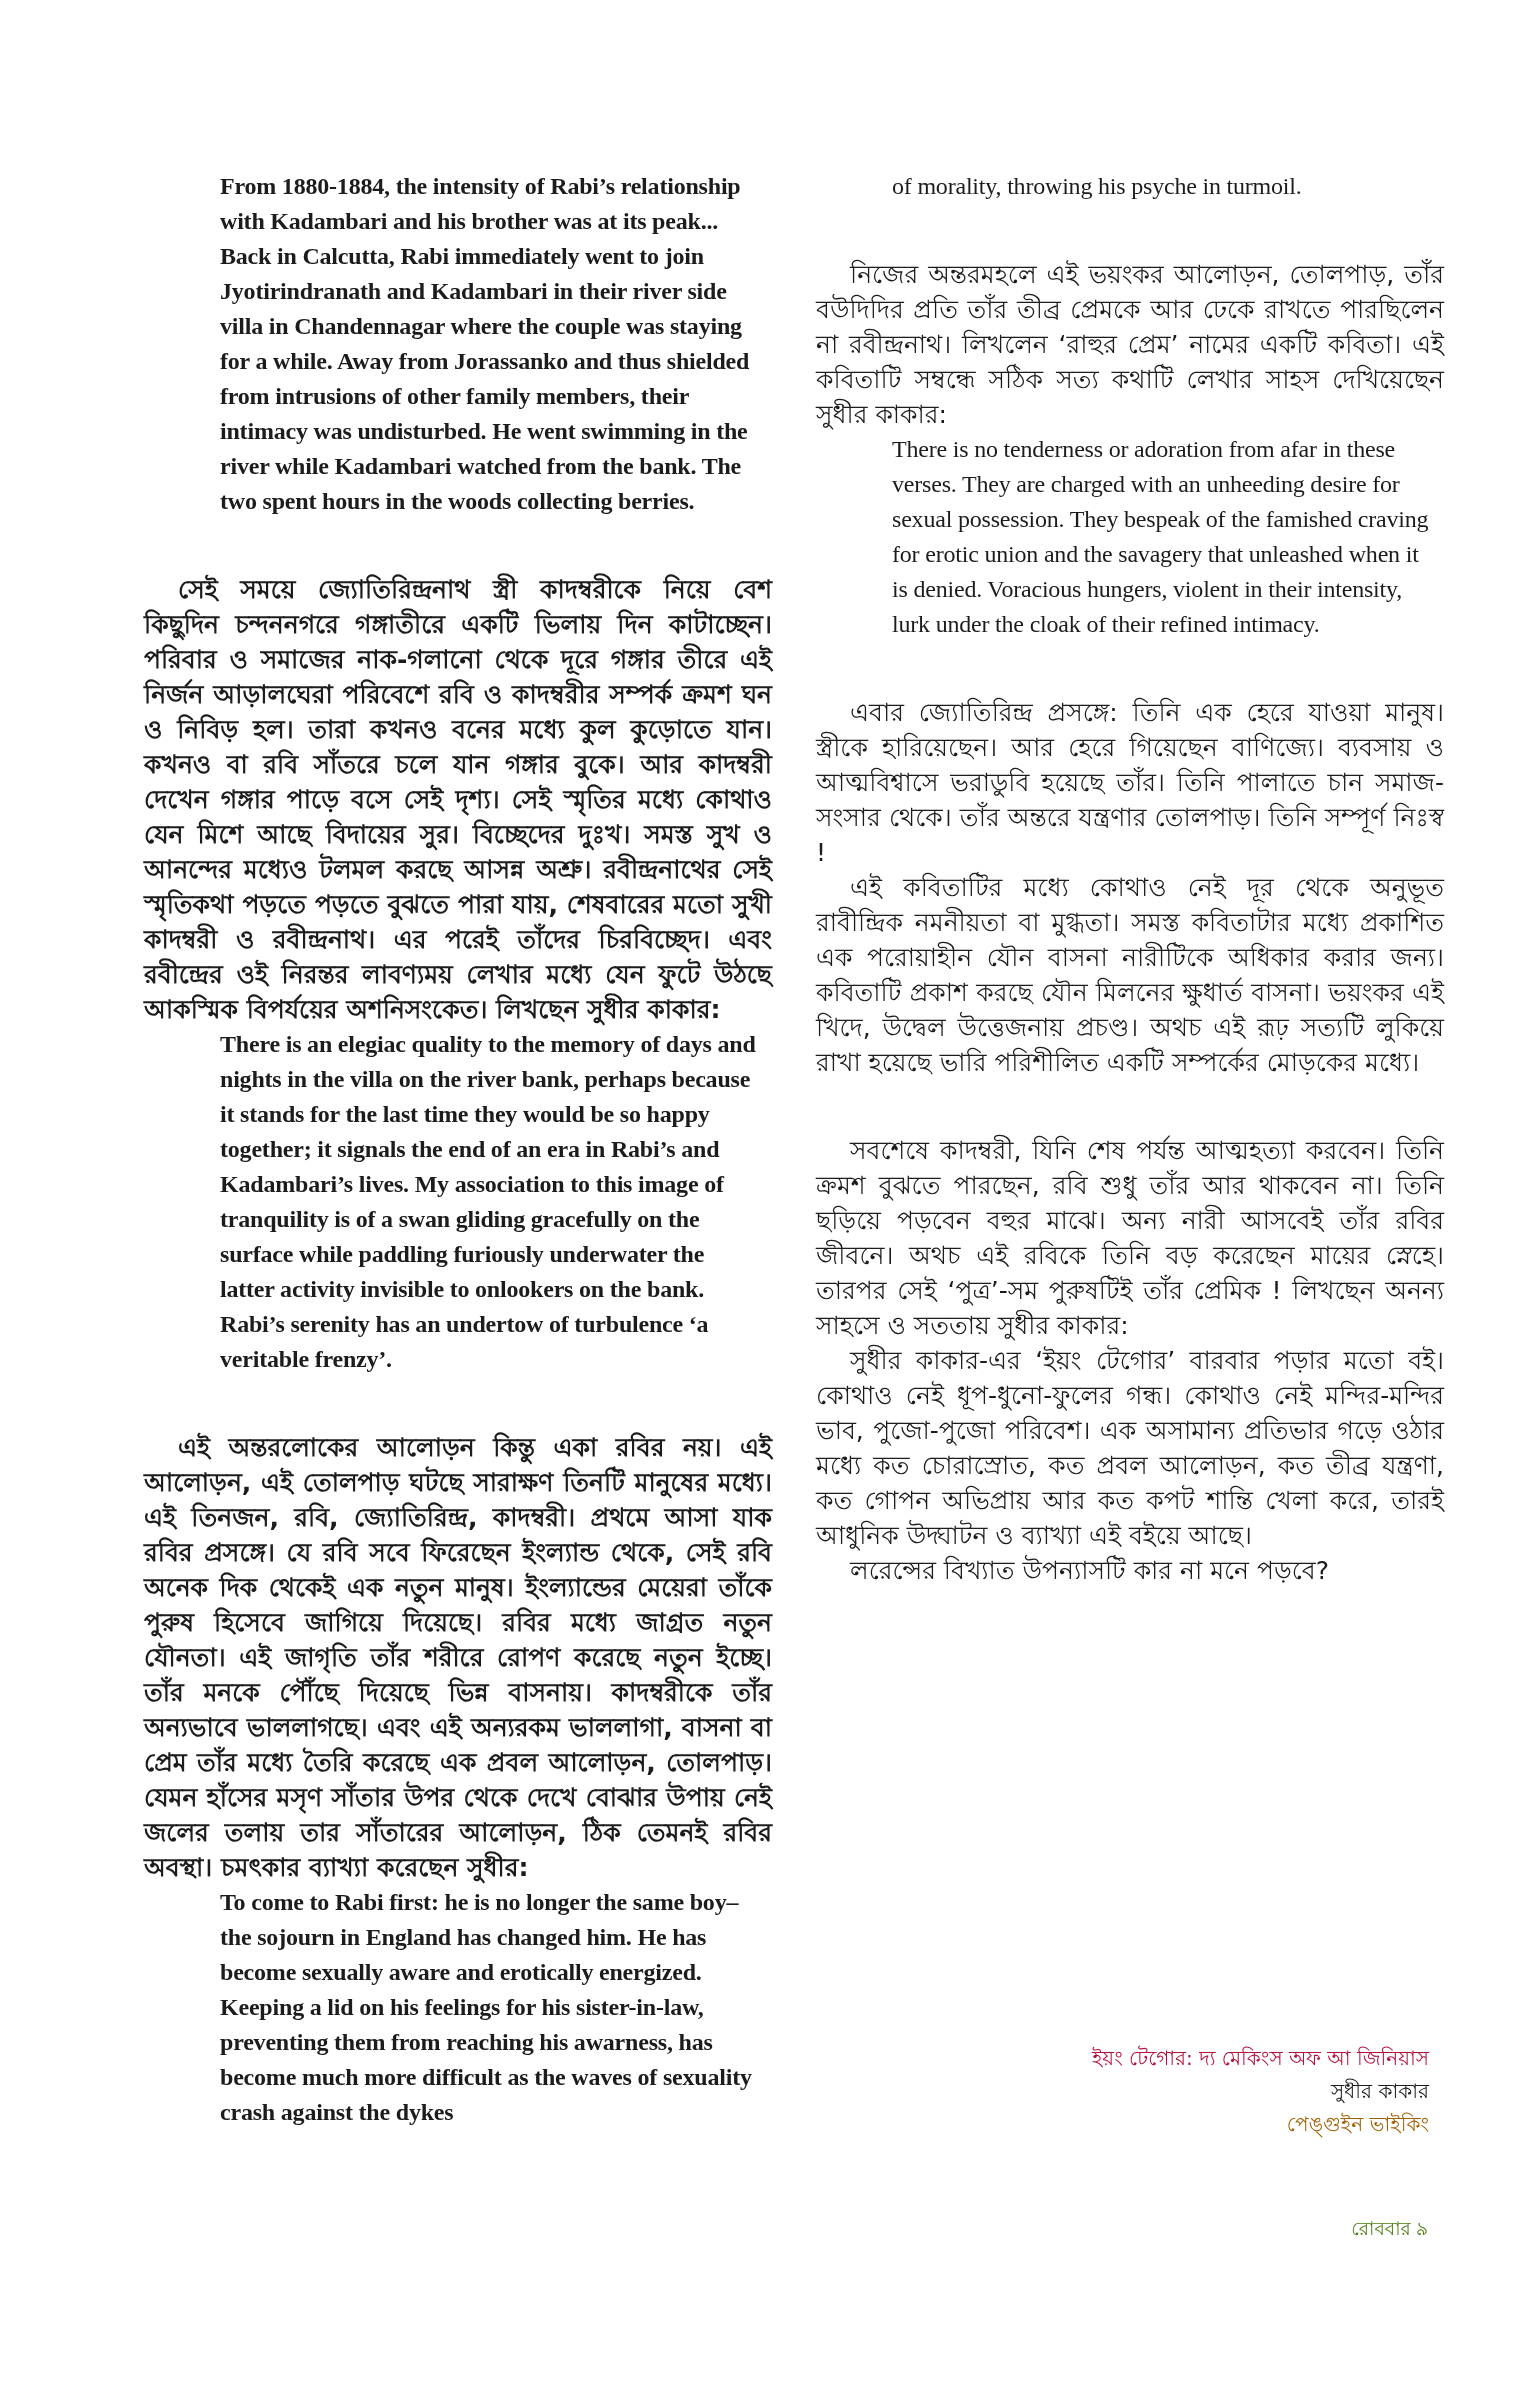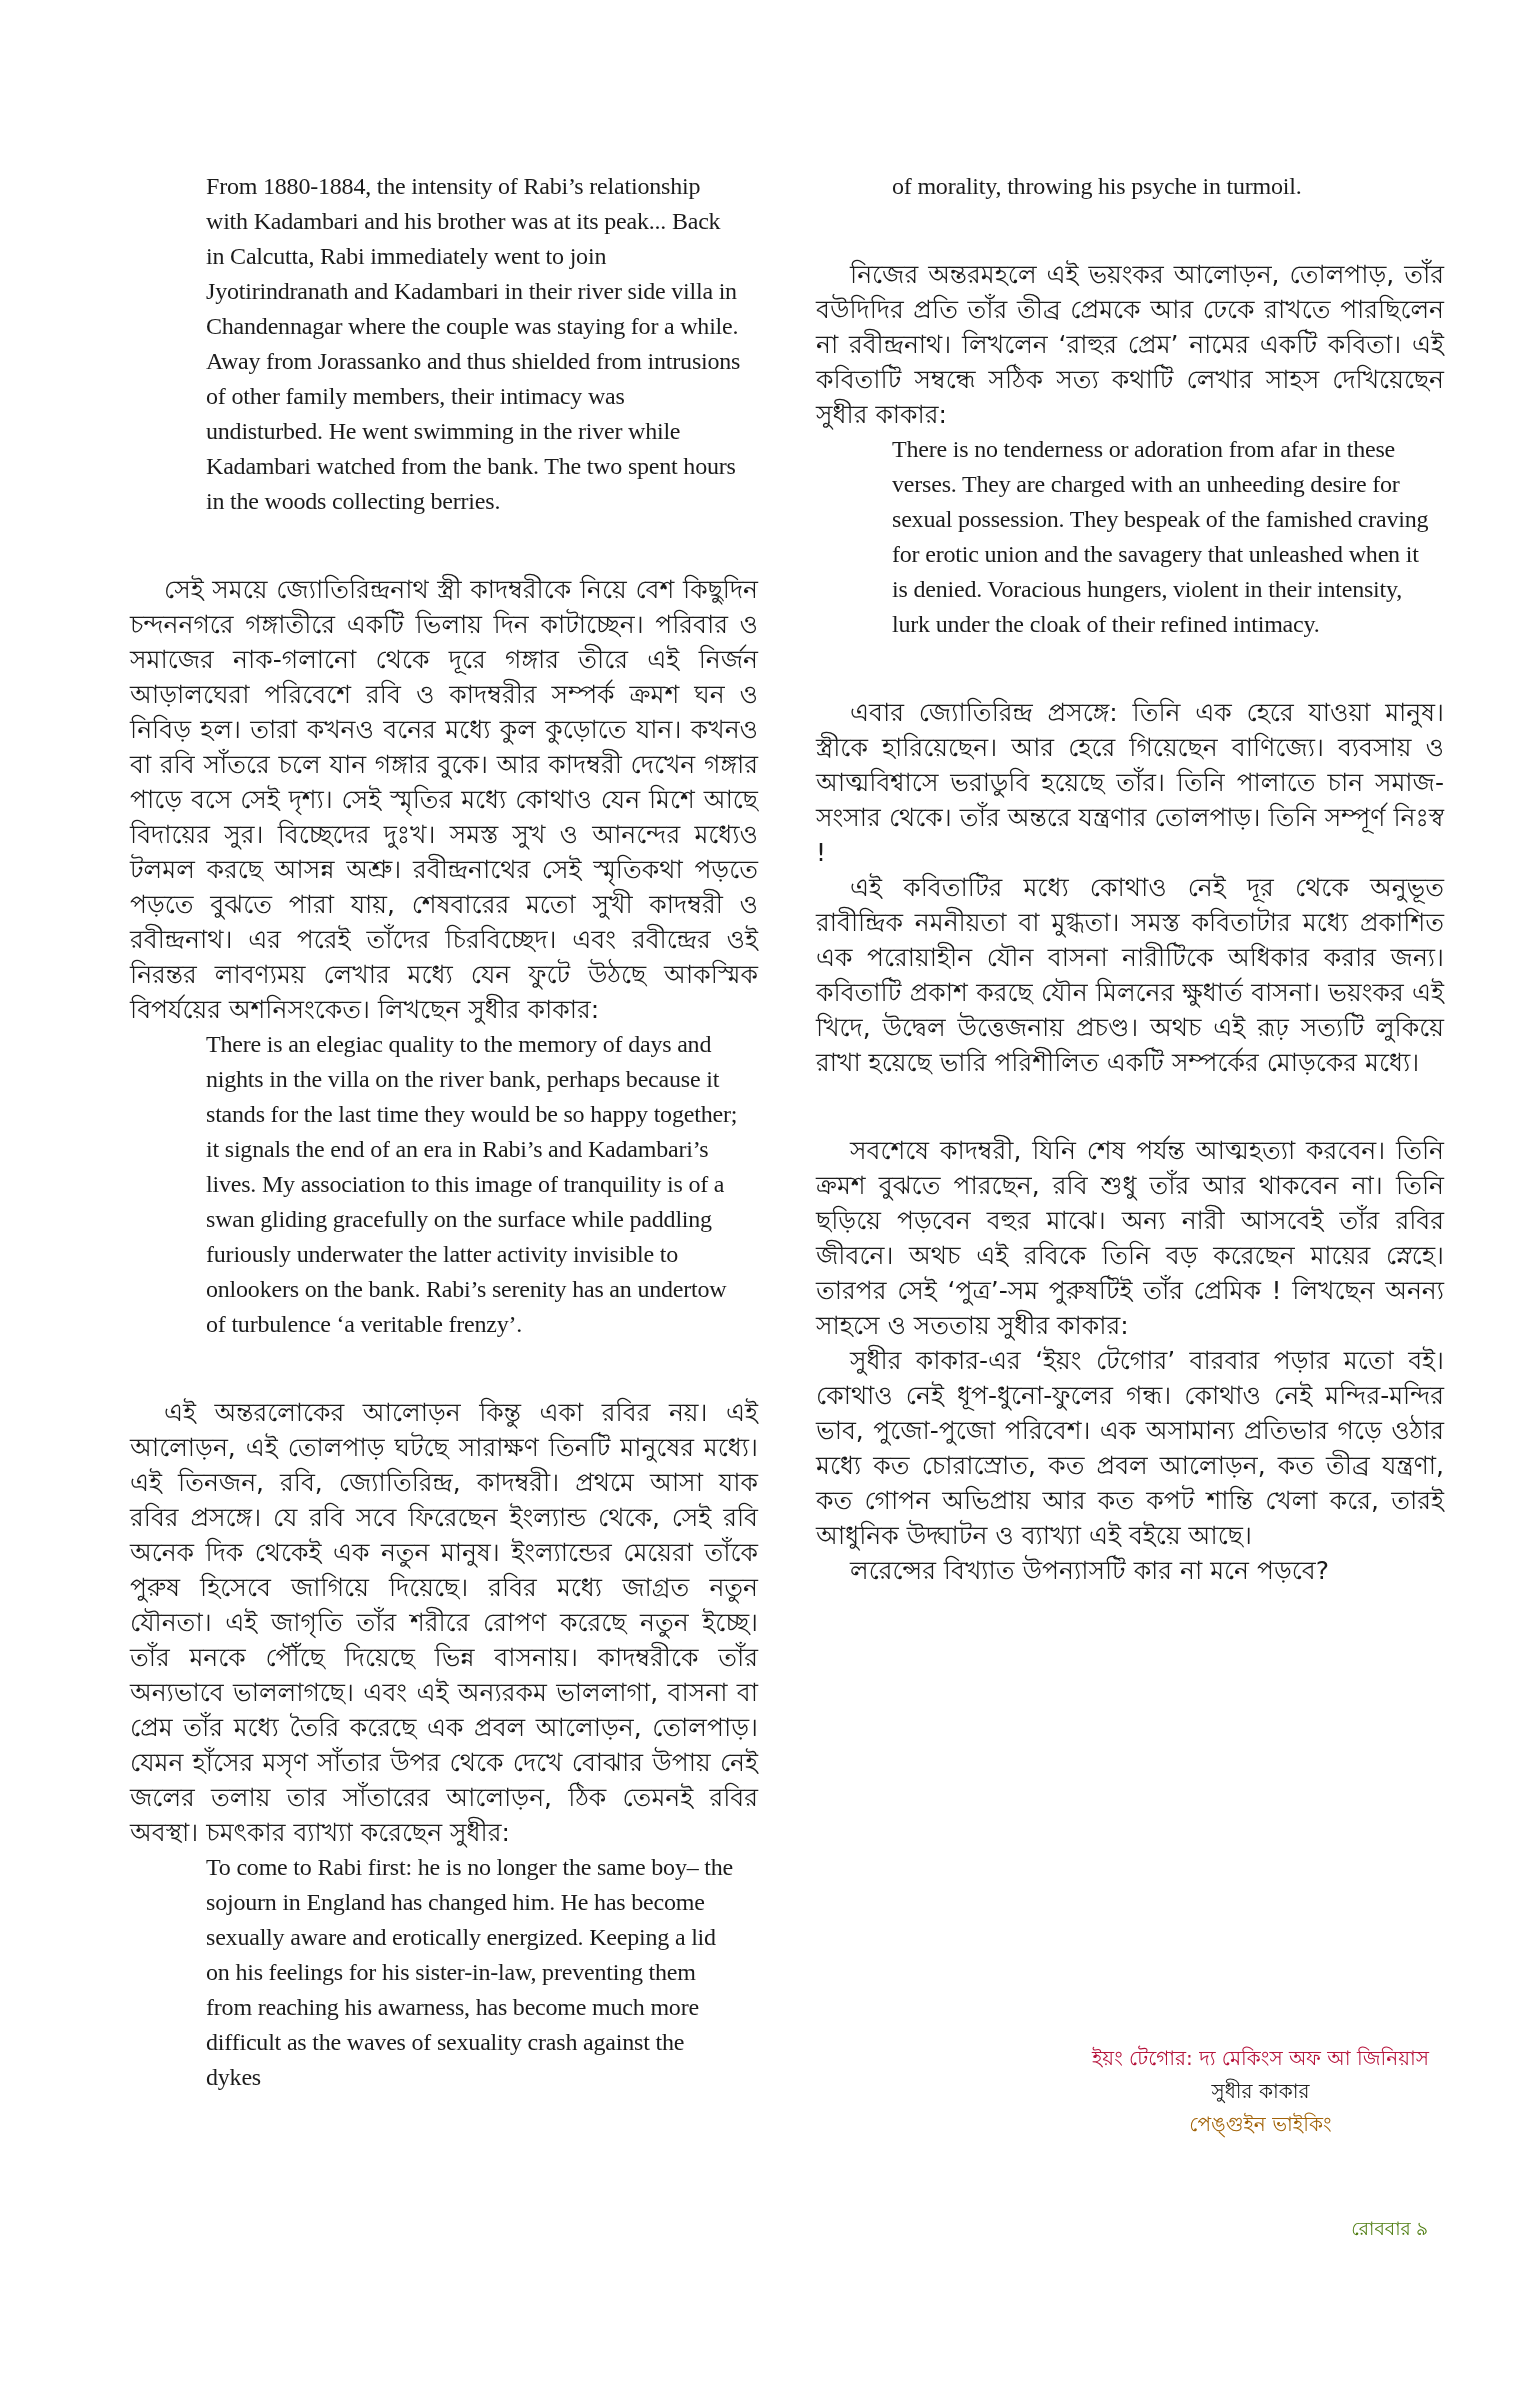--- a/index.html
+++ b/index.html
@@ -1,18 +1,18 @@
 <!DOCTYPE html>
 <html style="font-size:12.4px"><head>
 <meta charset="utf-8">
 <style>
   html, body { margin: 0; padding: 0; background: #ffffff; }
   body { width: 1538px; height: 2389px; position: relative; overflow: hidden; color: #1a1a1a; }
   .col { position: absolute; top: 169px; }
-  .col-left { left: 130px; width: 628px; }
+  .col-left { left: 144px; width: 628px; font-weight: bold; }
   .col-right { left: 804px; width: 628px; margin-left: 12px; }
   .en {
     font-family: "Liberation Serif", "DejaVu Serif", serif;
     font-size: 24px;
     line-height: 35px;
     margin: 0;
     padding-left: 76px;
     padding-right: 15.5px;
     color: #1c1c1c;
     letter-spacing: -0.2px;
@@ -24,21 +24,21 @@
     margin: 0;
     text-indent: 34px;
     text-align: justify;
     color: #1c1c1c;
   }
   .gap-lg { height: 53px; }
   .credits {
     position: absolute;
     right: 109px;
     top: 2042px;
-    text-align: center;
+    text-align: right;
     font-family: "DejaVu Sans", "Liberation Sans", sans-serif;
     font-size: 20px;
     line-height: 33px;
   }
   .credits .red { color: #b5123a; }
   .credits .black { color: #1c1c1c; }
   .footer {
     position: absolute;
     right: 110px;
     top: 2215px;

